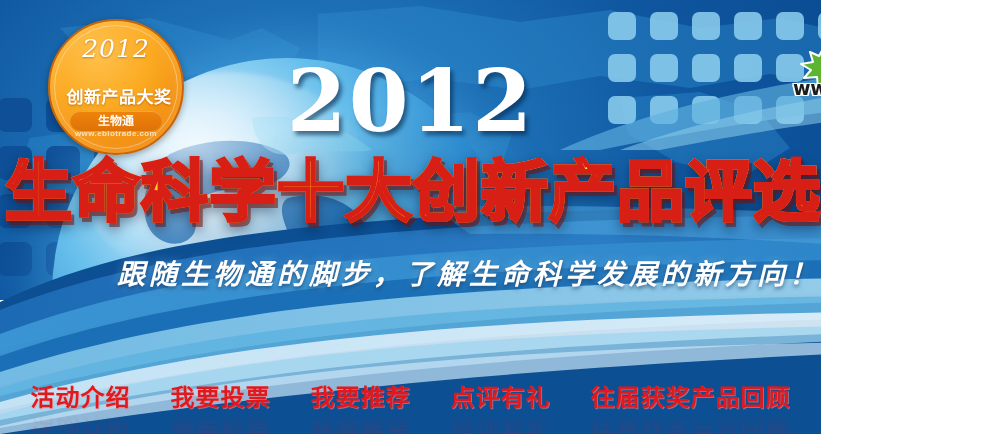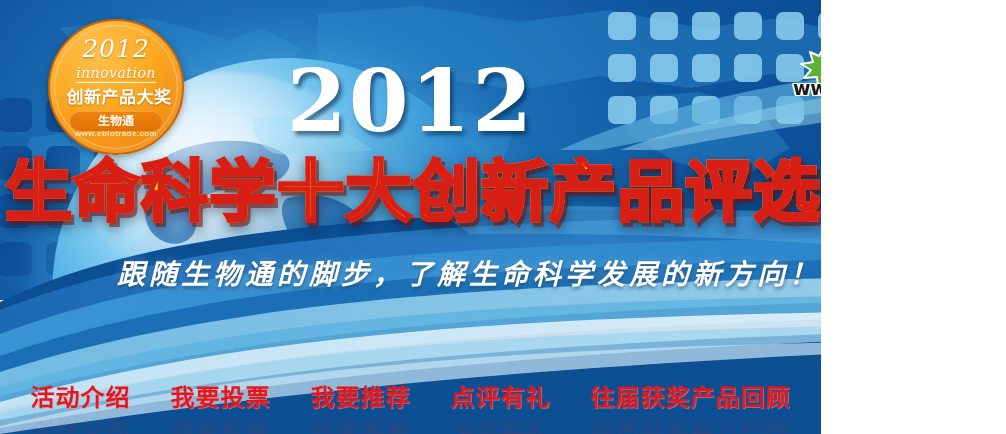--- a/index.html
+++ b/index.html
@@ -309,21 +309,20 @@
   </svg>
 
   <svg style="position:absolute;left:560px;top:0;width:446px;height:150px;" viewBox="0 0 446 150" preserveAspectRatio="none">
     <path d="M0 150 C120 96 280 68 446 62 L446 96 C300 102 150 128 40 150 Z" fill="#5fb1de" opacity=".65"></path>
     <path d="M60 150 C180 106 320 84 446 78 L446 104 C330 110 190 132 100 150 Z" fill="#8ccdeb" opacity=".55"></path>
   </svg>
 
   <div class="badge">
     <div class="badge-ring"></div>
     <div class="badge-year">2012</div>
-    <div class="badge-innov"><span>innovation</span></div>
     <div class="badge-cn">创新产品大奖</div>
     <div class="badge-band">生物通</div>
     <div class="badge-url">www.ebiotrade.com</div>
   </div>
 
   <div class="logo">
     <svg class="logo-leaf" viewBox="0 0 52 44">
       <path d="M26 1 L32 12 L41 8 L38 18 L50 20 L40 26 L47 34 L34 33 L33 43 L26 36 L19 43 L18 33 L5 34 L12 26 L2 20 L14 18 L11 8 L20 12 Z" fill="#5cb431" stroke="#ffffff" stroke-width="2" stroke-linejoin="round"></path>
       <path d="M26 36 L26 12" stroke="#3f8f22" stroke-width="1.6" fill="none"></path>
     </svg>

